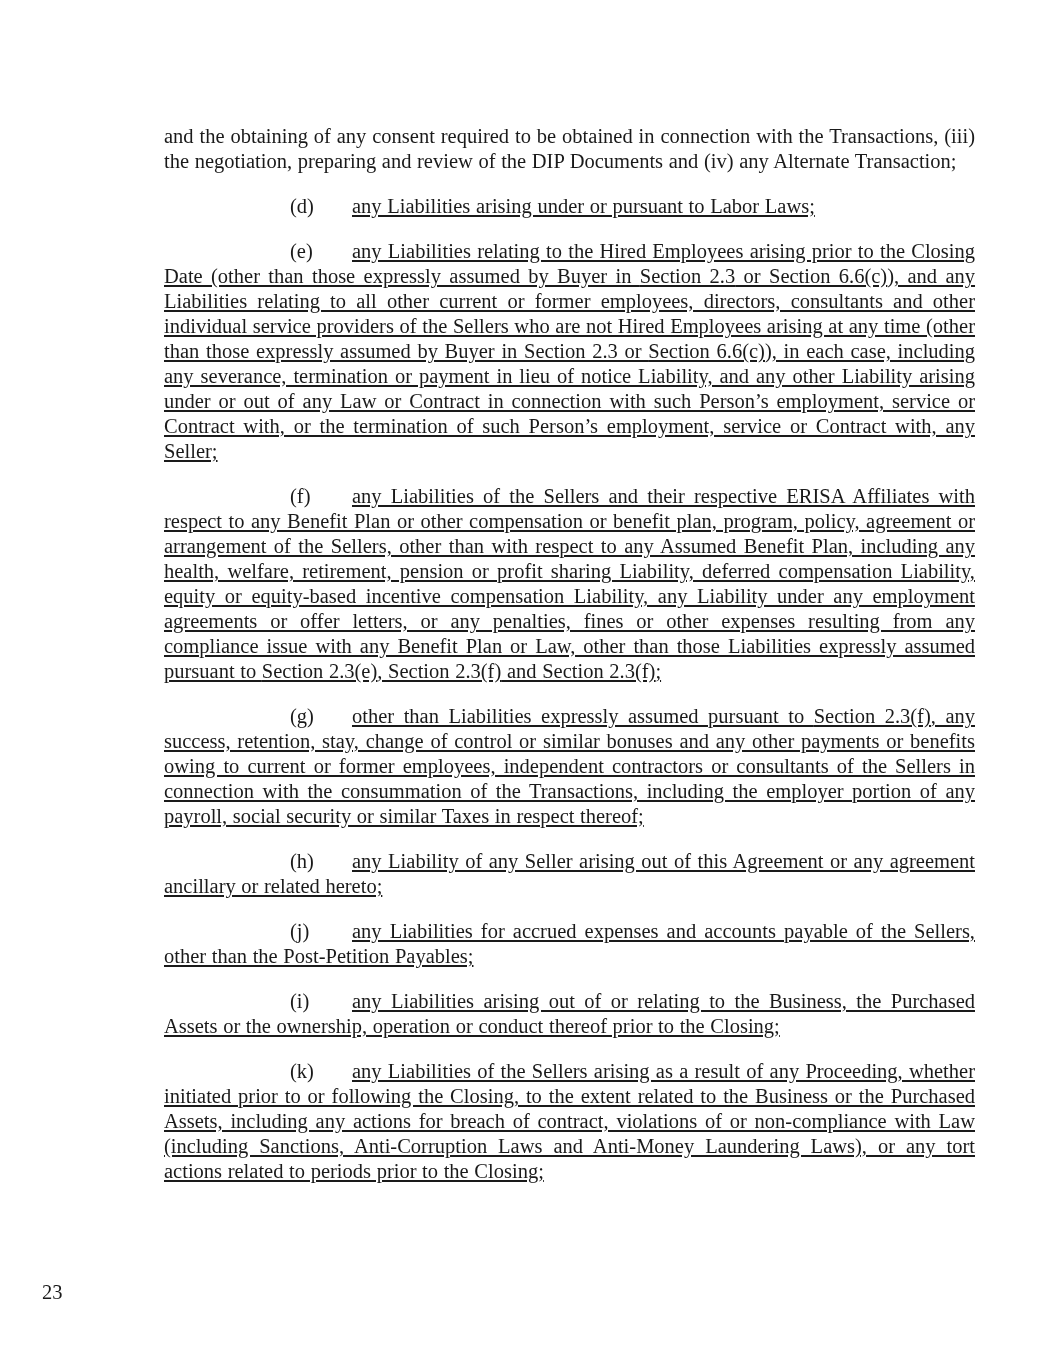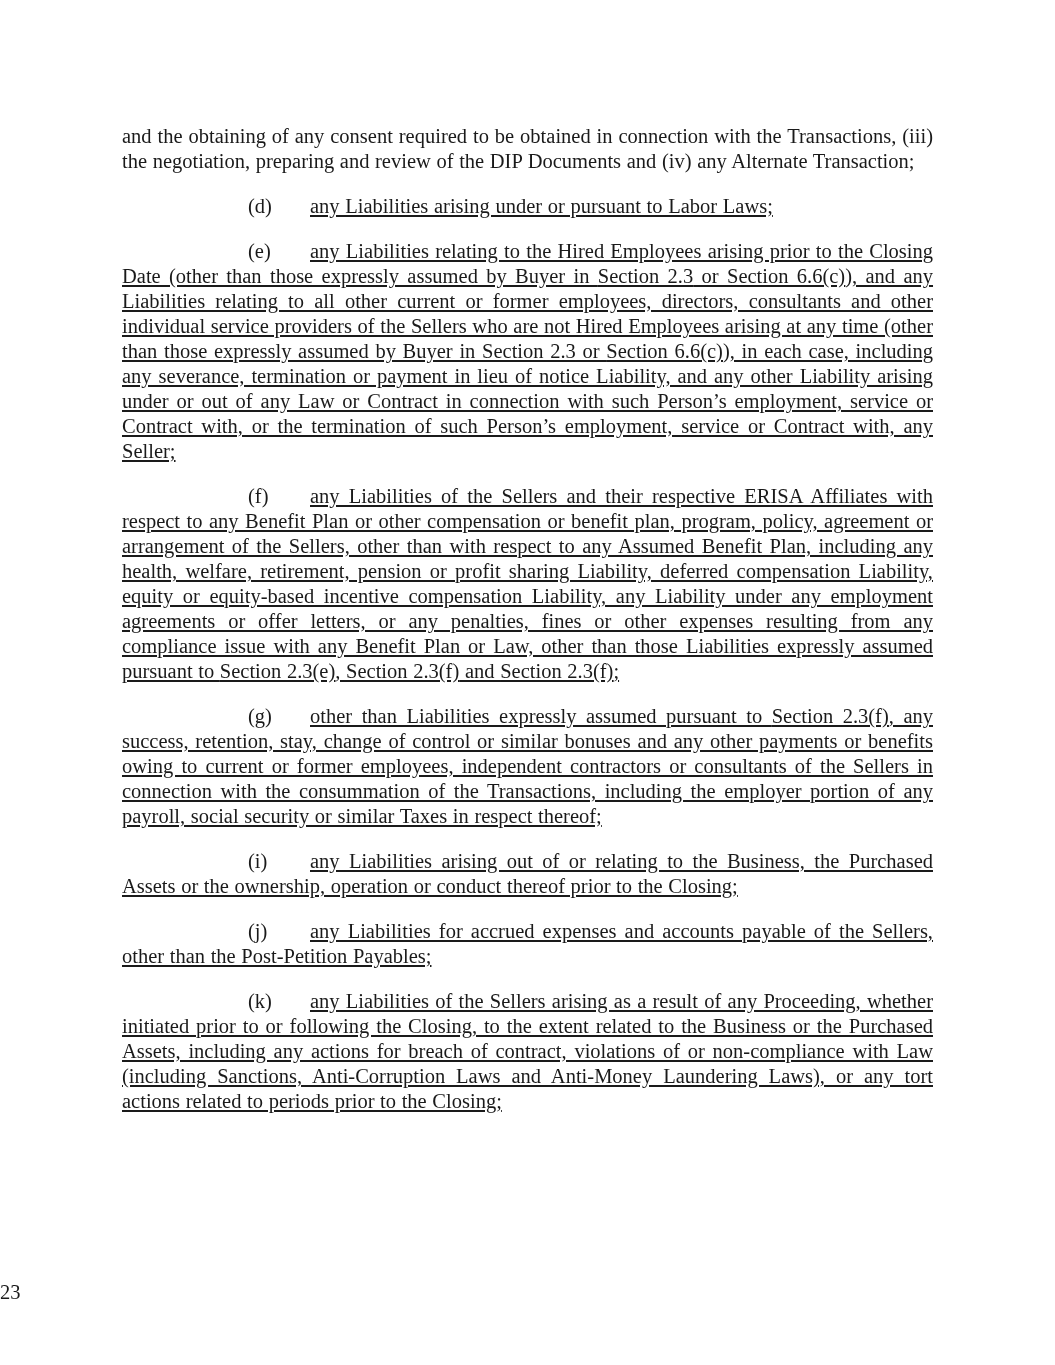--- a/index.html
+++ b/index.html
@@ -7,20 +7,21 @@
   .page {
     position: relative;
     width: 977px;
     height: 1365px;
     background: #ffffff;
     color: #1a1a1a;
     font-family: "Liberation Serif", "DejaVu Serif", serif;
     font-size: 20.5px;
     line-height: 25px;
     overflow: hidden;
+    margin-left: 42px;
   }
   .doc-body {
     position: absolute;
     left: 122px;
     top: 124px;
     width: 811px;
   }
   p.para {
     text-align: justify;
     margin: 0 0 20px 0;
@@ -45,20 +46,21 @@
 </head>
 <body>
 
 <div class="page">
   <div class="doc-body">
       <p class="para"><span class="seg">and the obtaining of any consent required to be obtained in connection with the Transactions, (iii) the negotiation, preparing and review of the DIP Documents and (iv) any Alternate Transaction;</span></p>
       <p class="para indented"><span class="plabel">(d)</span><span class="seg">any Liabilities arising under or pursuant to Labor Laws;</span></p>
       <p class="para indented"><span class="plabel">(e)</span><span class="seg">any Liabilities relating to the Hired Employees arising prior to the Closing Date (other than those expressly assumed by Buyer in </span><span class="sref">Section 2.3</span><span class="seg"> or </span><span class="sref">Section 6.6(c)</span><span class="seg">), and any Liabilities relating to all other current or former employees, directors, consultants and other individual service providers of the Sellers who are not Hired Employees arising at any time (other than those expressly assumed by Buyer in </span><span class="sref">Section 2.3</span><span class="seg"> or </span><span class="sref">Section 6.6(c)</span><span class="seg">), in each case, including any severance, termination or payment in lieu of notice Liability, and any other Liability arising under or out of any Law or Contract in connection with such Person’s employment, service or Contract with, or the termination of such Person’s employment, service or Contract with, any Seller;</span></p>
       <p class="para indented"><span class="plabel">(f)</span><span class="seg">any Liabilities of the Sellers and their respective ERISA Affiliates with respect to any Benefit Plan or other compensation or benefit plan, program, policy, agreement or arrangement of the Sellers, other than with respect to any Assumed Benefit Plan, including any health, welfare, retirement, pension or profit sharing Liability, deferred compensation Liability, equity or equity-based incentive compensation Liability, any Liability under any employment agreements or offer letters, or any penalties, fines or other expenses resulting from any compliance issue with any Benefit Plan or Law, other than those Liabilities expressly assumed pursuant to </span><span class="sref">Section 2.3(e)</span><span class="seg">, </span><span class="sref">Section 2.3(f)</span><span class="seg"> and </span><span class="sref">Section 2.3(f)</span><span class="seg">;</span></p>
       <p class="para indented"><span class="plabel">(g)</span><span class="seg">other than Liabilities expressly assumed pursuant to </span><span class="sref">Section 2.3(f)</span><span class="seg">, any success, retention, stay, change of control or similar bonuses and any other payments or benefits owing to current or former employees, independent contractors or consultants of the Sellers in connection with the consummation of the Transactions, including the employer portion of any payroll, social security or similar Taxes in respect thereof;</span></p>
+      <p class="para indented"><span class="plabel">(h)</span><span class="seg">any Liability of any Seller arising out of this Agreement or any agreement ancillary or related hereto;</span></p>
+      <p class="para indented"><span class="plabel">(j)</span><span class="seg">any Liabilities for accrued expenses and accounts payable of the Sellers, other than the Post-Petition Payables;</span></p>
       <p class="para indented"><span class="plabel">(i)</span><span class="seg">any Liabilities arising out of or relating to the Business, the Purchased Assets or the ownership, operation or conduct thereof prior to the Closing;</span></p>
-      <p class="para indented"><span class="plabel">(j)</span><span class="seg">any Liabilities for accrued expenses and accounts payable of the Sellers, other than the Post-Petition Payables;</span></p>
       <p class="para indented"><span class="plabel">(k)</span><span class="seg">any Liabilities of the Sellers arising as a result of any Proceeding, whether initiated prior to or following the Closing, to the extent related to the Business or the Purchased Assets, including any actions for breach of contract, violations of or non-compliance with Law (including Sanctions, Anti-Corruption Laws and Anti-Money Laundering Laws), or any tort actions related to periods prior to the Closing;</span></p>
     </div>
   <div class="footer">
     <span>23</span>
   </div>
 </div>
 
 </body></html>

